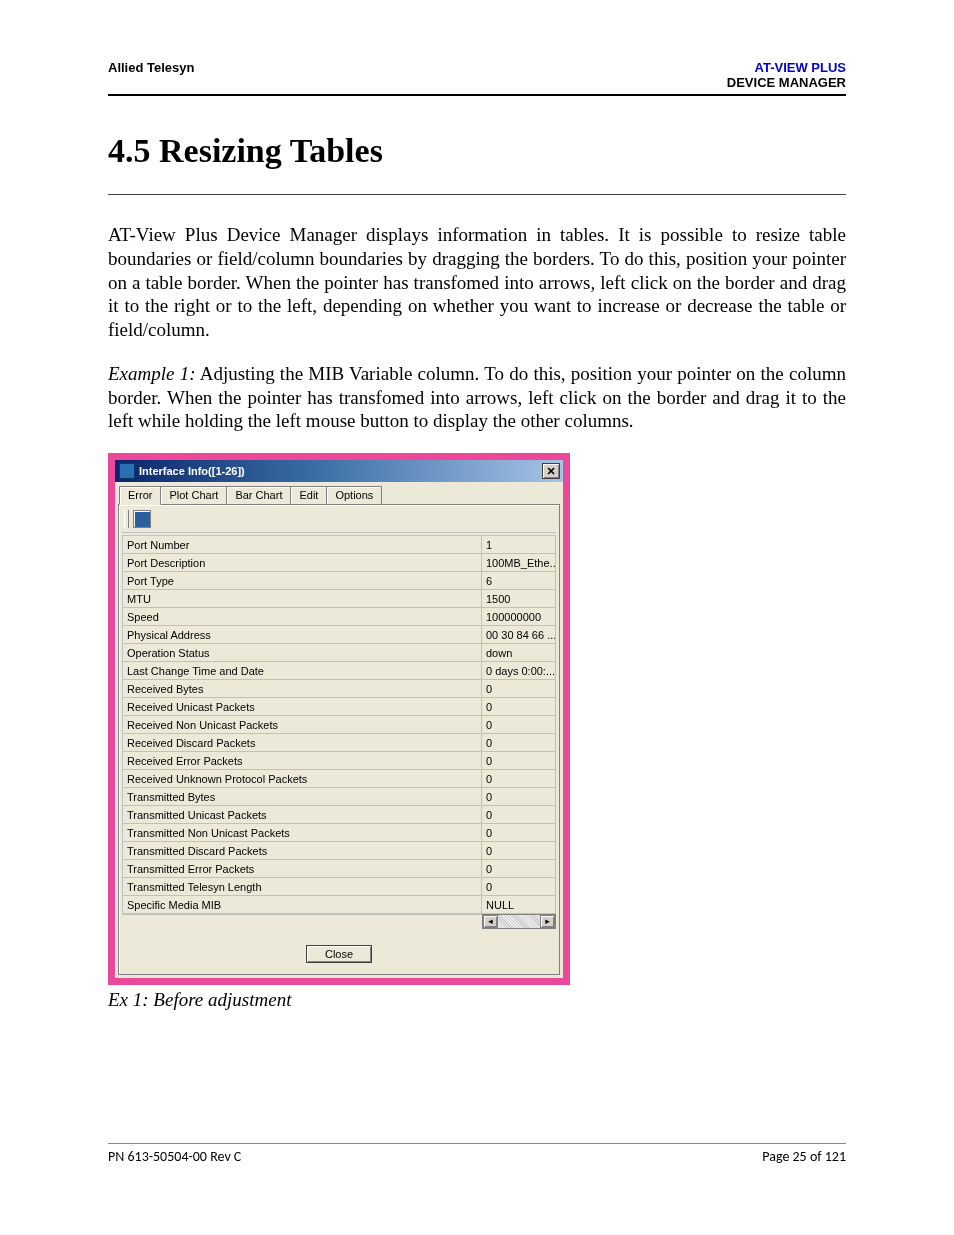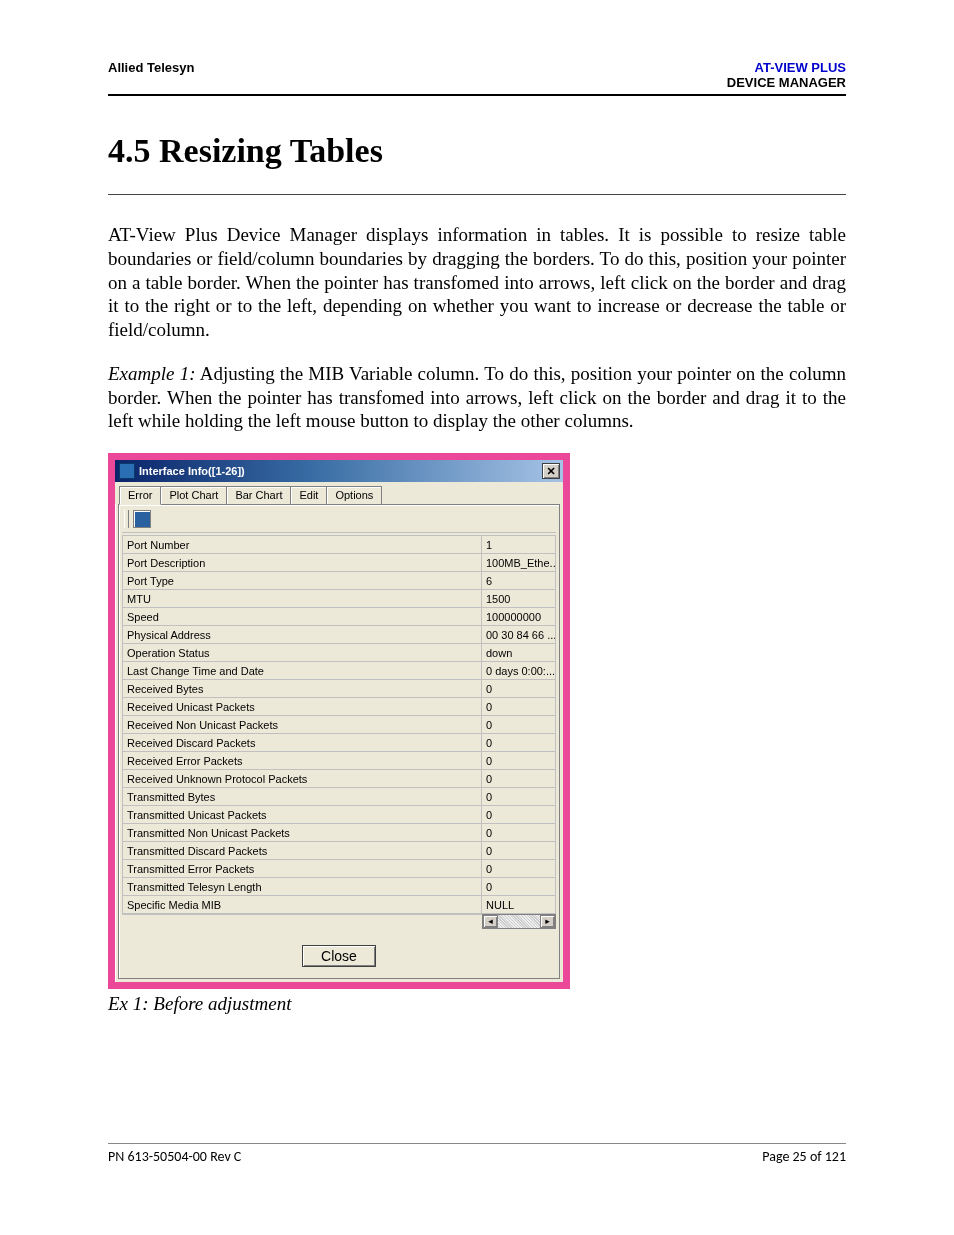--- a/index.html
+++ b/index.html
@@ -190,21 +190,21 @@
   .btn-row {
     display: flex;
     justify-content: center;
     padding: 16px 0 8px 0;
   }
   .win-btn {
     padding: 2px 18px;
     background: #ece9d8;
     border: 1px solid #404040;
     box-shadow: 1px 1px 0 #fff inset, -1px -1px 0 #808080 inset;
-    font-size: 14px;
+    font-size: 11px;
     cursor: default;
   }
 </style>
 </head>
 <body>
 
 <div class="page">
   <div class="doc-header">
     <span>Allied Telesyn</span>
     <div class="right">

